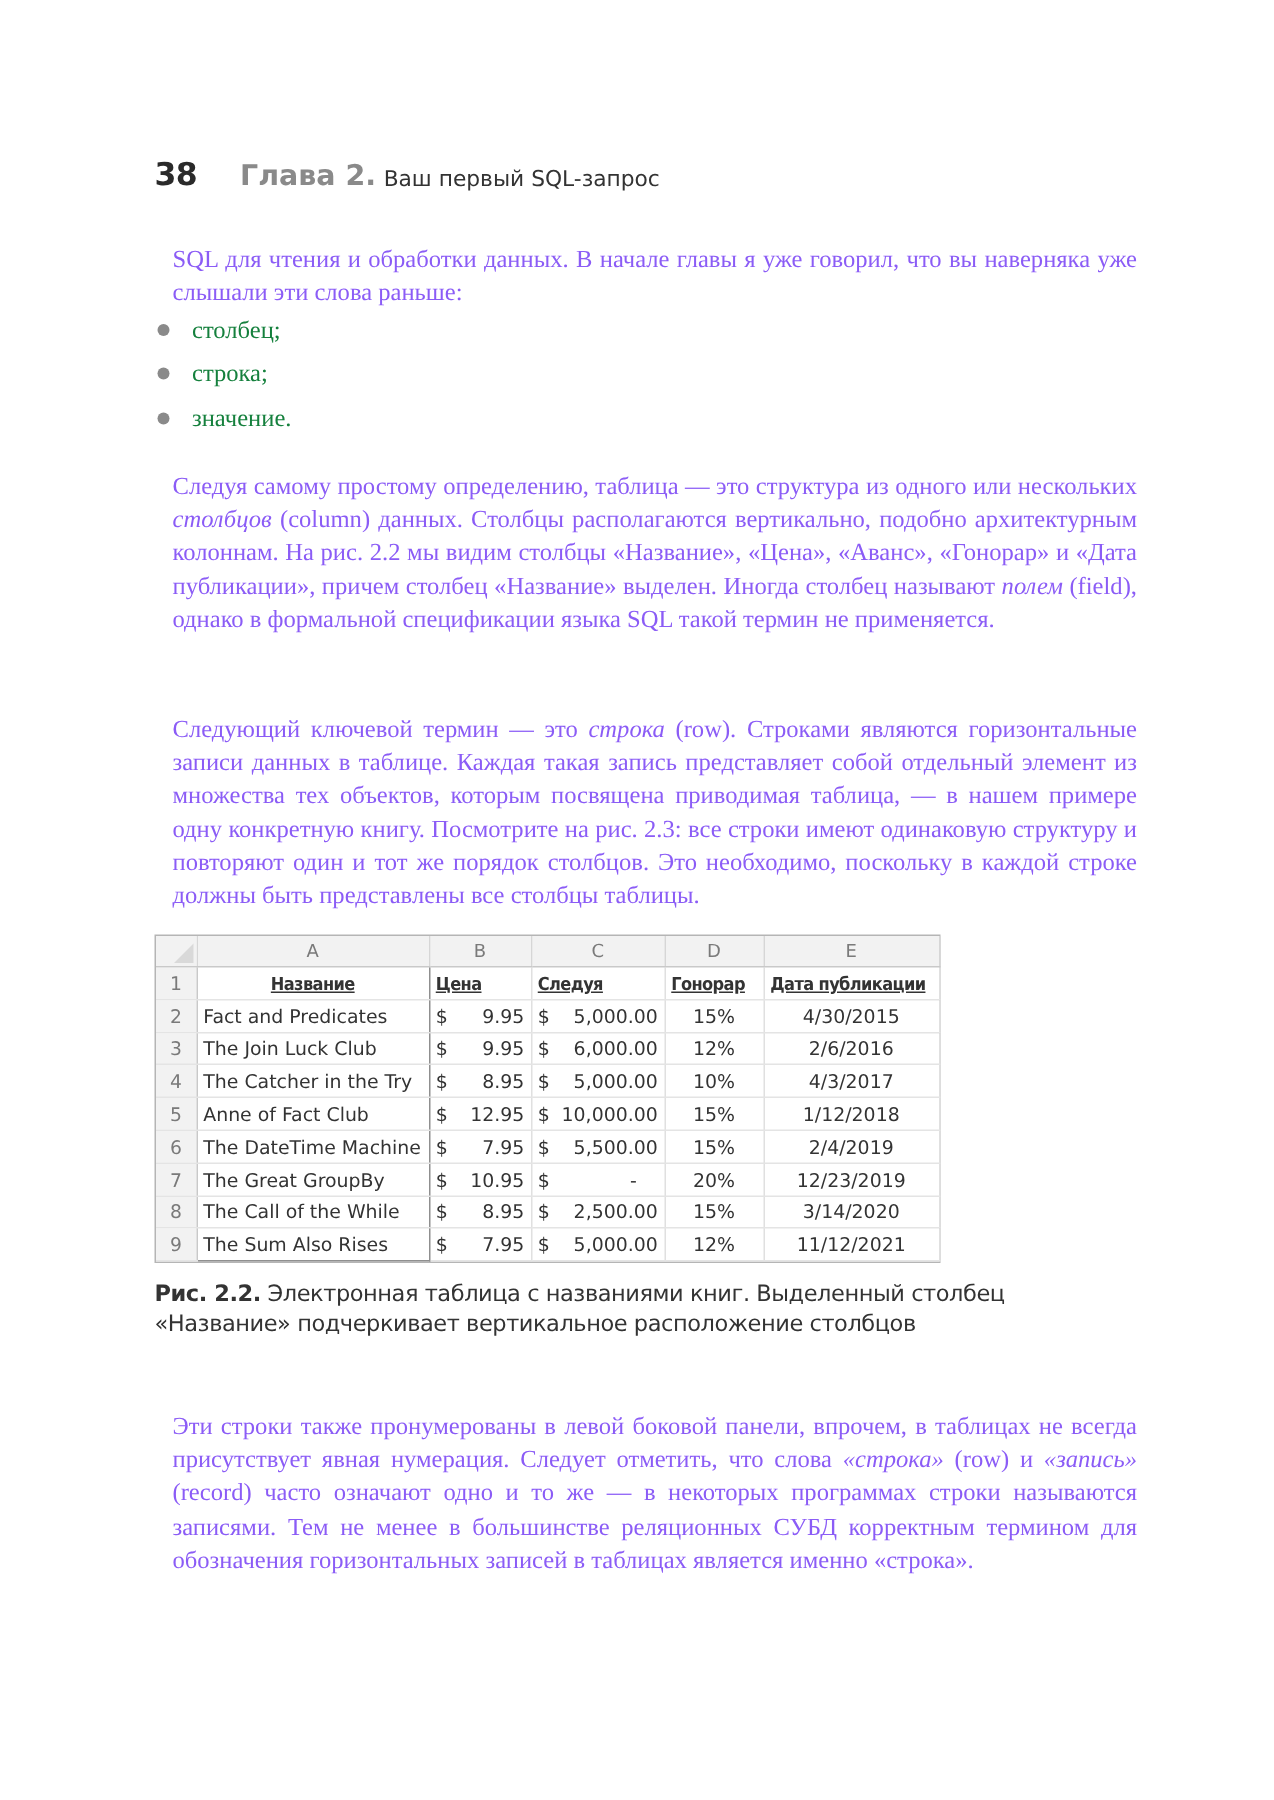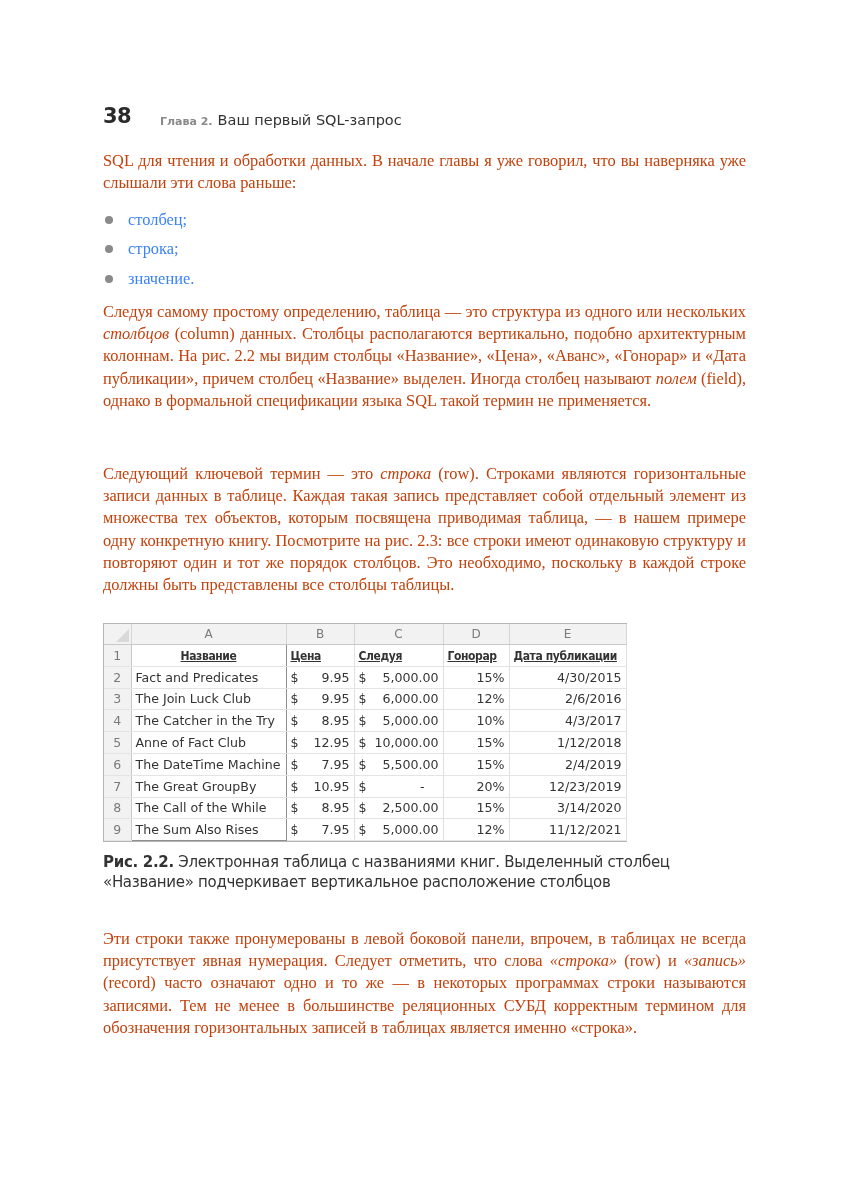--- a/index.html
+++ b/index.html
@@ -1,45 +1,45 @@
 <!DOCTYPE html>
 <html><head>
 <meta charset="utf-8">
 <style>
   html, body { margin: 0; padding: 0; background: #ffffff; }
   body { width: 849px; height: 1200px; position: relative; overflow: hidden; color: #2b2b2b; }
   .page { position: absolute; left: 103px; top: 0; width: 643px; }
   .running-head { position: absolute; top: 102px; left: 0; height: 26px; display: flex; align-items: flex-end; font-family: "DejaVu Sans", sans-serif; }
   .page-num { font-weight: bold; font-size: 21px; color: #2a2a2a; width: 57px; letter-spacing: -0.5px; }
-  .chap-label { font-weight: bold; font-size: 11px; color: #8a8a8a; margin-right: 5px; }
+  .chap-label { font-weight: bold; font-size: 19px; color: #8a8a8a; margin-right: 5px; }
   .chap-title { font-size: 14.5px; color: #333; }
-  .body-text { font-family: "Liberation Serif", serif; font-size: 16.4px; line-height: 22.2px; color: #c2410c; text-align: justify; margin: 0; }
+  .body-text { font-family: "Liberation Serif", serif; font-size: 16.4px; line-height: 22.2px; color: #8b5cf6; text-align: justify; margin: 12px; }
   .p1 { position: absolute; top: 150px; left: 0; width: 643px; }
   .bullets { position: absolute; top: 205px; left: 0; margin: 0; padding: 0; list-style: none; }
-  .bullets li { height: 29.5px; display: flex; align-items: center; font-family: "Liberation Serif", serif; font-size: 16.4px; color: #3b82f6; }
+  .bullets li { height: 29.5px; display: flex; align-items: center; font-family: "Liberation Serif", serif; font-size: 16.4px; color: #15803d; }
   .bullet-dot { width: 8px; height: 8px; border-radius: 50%; background: #8a8a8a; margin-left: 2px; margin-right: 15px; display: inline-block; }
   .p2 { position: absolute; top: 301px; left: 0; width: 643px; }
   .p3 { position: absolute; top: 463px; left: 0; width: 643px; }
   .p4 { position: absolute; top: 928px; left: 0; width: 643px; }
   .body-text i { font-style: italic; }
 
   
   .sheet { position: absolute; top: 623px; left: 0; width: 522px; border: 1px solid #b5b5b5; background: #fff; font-family: "DejaVu Sans", sans-serif; font-size: 12.6px; color: #333; }
   .sheet table { border-collapse: collapse; width: 100%; table-layout: fixed; }
   .sheet td { height: 20.8px; padding: 0 4px; border-right: 1px solid #e0e0e0; border-bottom: 1px solid #e4e4e4; white-space: nowrap; overflow: hidden; }
   .sheet tr.colhead td { height: 20px; background: #f2f2f2; color: #7a7a7a; text-align: center; font-size: 12px; border-bottom: 1px solid #c9c9c9; border-right: 1px solid #d6d6d6; }
   .sheet td.rowhead { background: #f2f2f2; color: #7a7a7a; text-align: center; font-size: 12.5px; border-right: 1px solid #c9c9c9; padding: 0; }
   .sheet td.corner { background: #efefef; position: relative; }
   .corner-tri { position: absolute; right: 2px; bottom: 2px; width: 0; height: 0; border-left: 13px solid transparent; border-bottom: 13px solid #d9d9d9; }
   .sheet .hdr { font-weight: bold; text-decoration: underline; font-family: "DejaVu Sans Condensed", "DejaVu Sans", sans-serif; font-size: 12px; letter-spacing: -0.4px; }
   .sheet td.sel { border-left: 1.5px solid #8f8f8f; border-right: 1.5px solid #8f8f8f; }
   .sheet tr.firstrow td.sel { border-top: 1.5px solid #8f8f8f; text-align: center; }
   .sheet tr.lastrow td.sel { border-bottom: 1.5px solid #8f8f8f; }
   .money { display: flex; justify-content: space-between; }
-  .num { text-align: right; }
+  .num { text-align: center; }
   .dash { padding-right: 14px; }
 
   .caption { position: absolute; top: 852px; left: 0; width: 643px; font-family: "DejaVu Sans", sans-serif; font-size: 15px; line-height: 20px; color: #333; letter-spacing: -0.3px; }
   .caption b { font-weight: bold; }
 </style>
 </head>
 <body>
 
 <div class="page">
 

